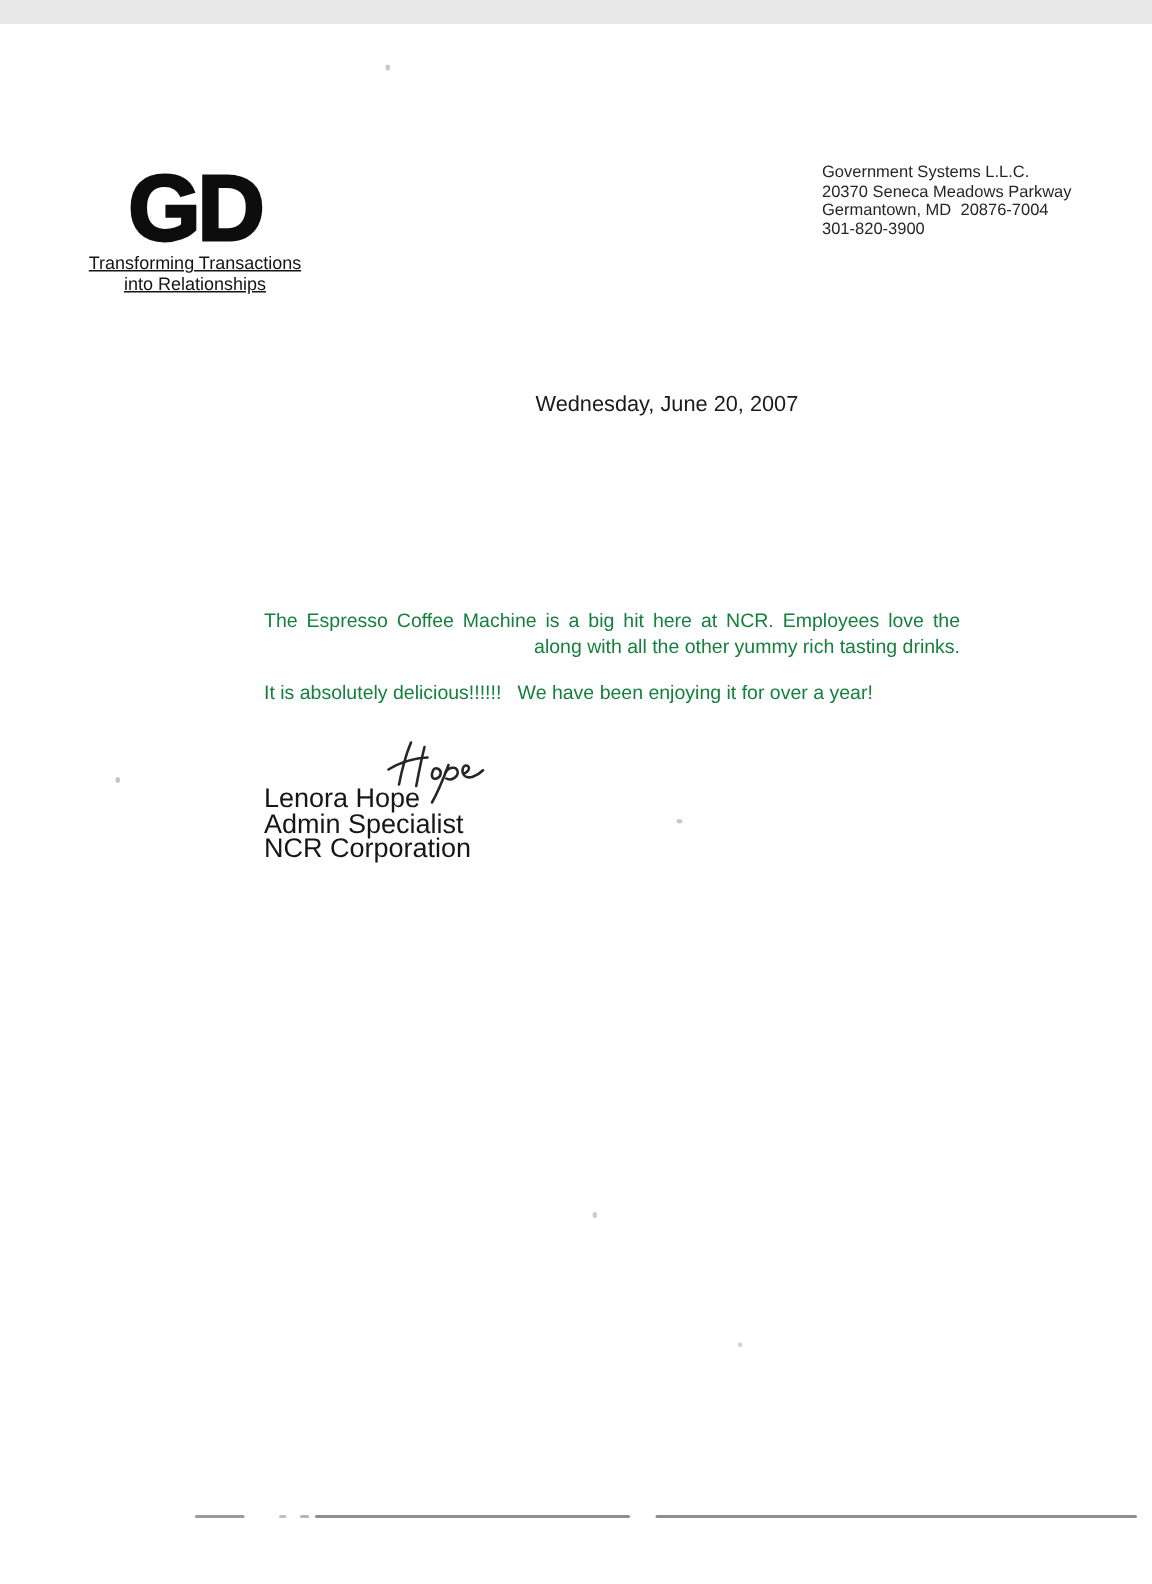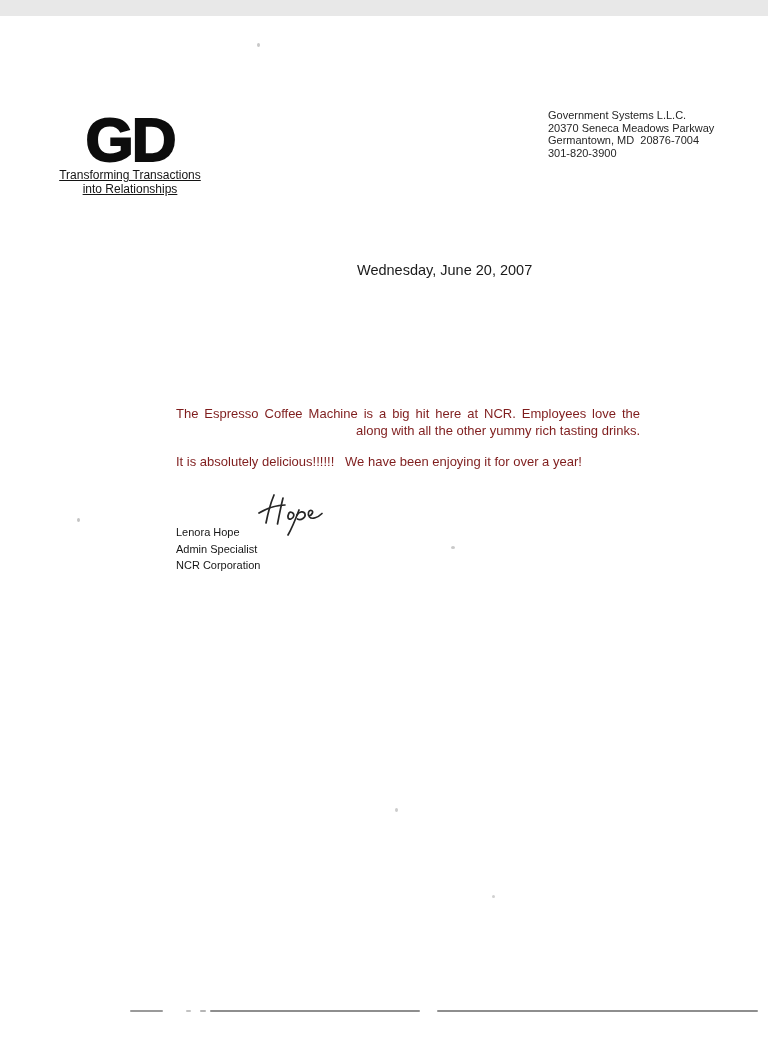--- a/index.html
+++ b/index.html
@@ -60,21 +60,21 @@
     color: #1a1a1a;
     white-space: pre-wrap;
   }
   .letter-body {
     position: absolute;
     left: 176px;
     top: 390px;
     width: 464px;
     font-size: 13px;
     line-height: 16.5px;
-    color: #7f1d1d;
+    color: #15803d;
   }
   .jline {
     text-align: justify;
     text-align-last: justify;
   }
   .jline-last {
     text-align: right;
   }
   .para2 {
     margin-top: 15px;
@@ -84,21 +84,21 @@
     position: absolute;
     left: 256px;
     top: 476px;
     width: 70px;
     height: 44px;
   }
   .signer-block {
     position: absolute;
     left: 176px;
     top: 508px;
-    font-size: 11px;
+    font-size: 18px;
     line-height: 16.5px;
     color: #161616;
   }
 
   
   .scan-line {
     position: absolute;
     height: 2px;
     border-radius: 1px;
   }

